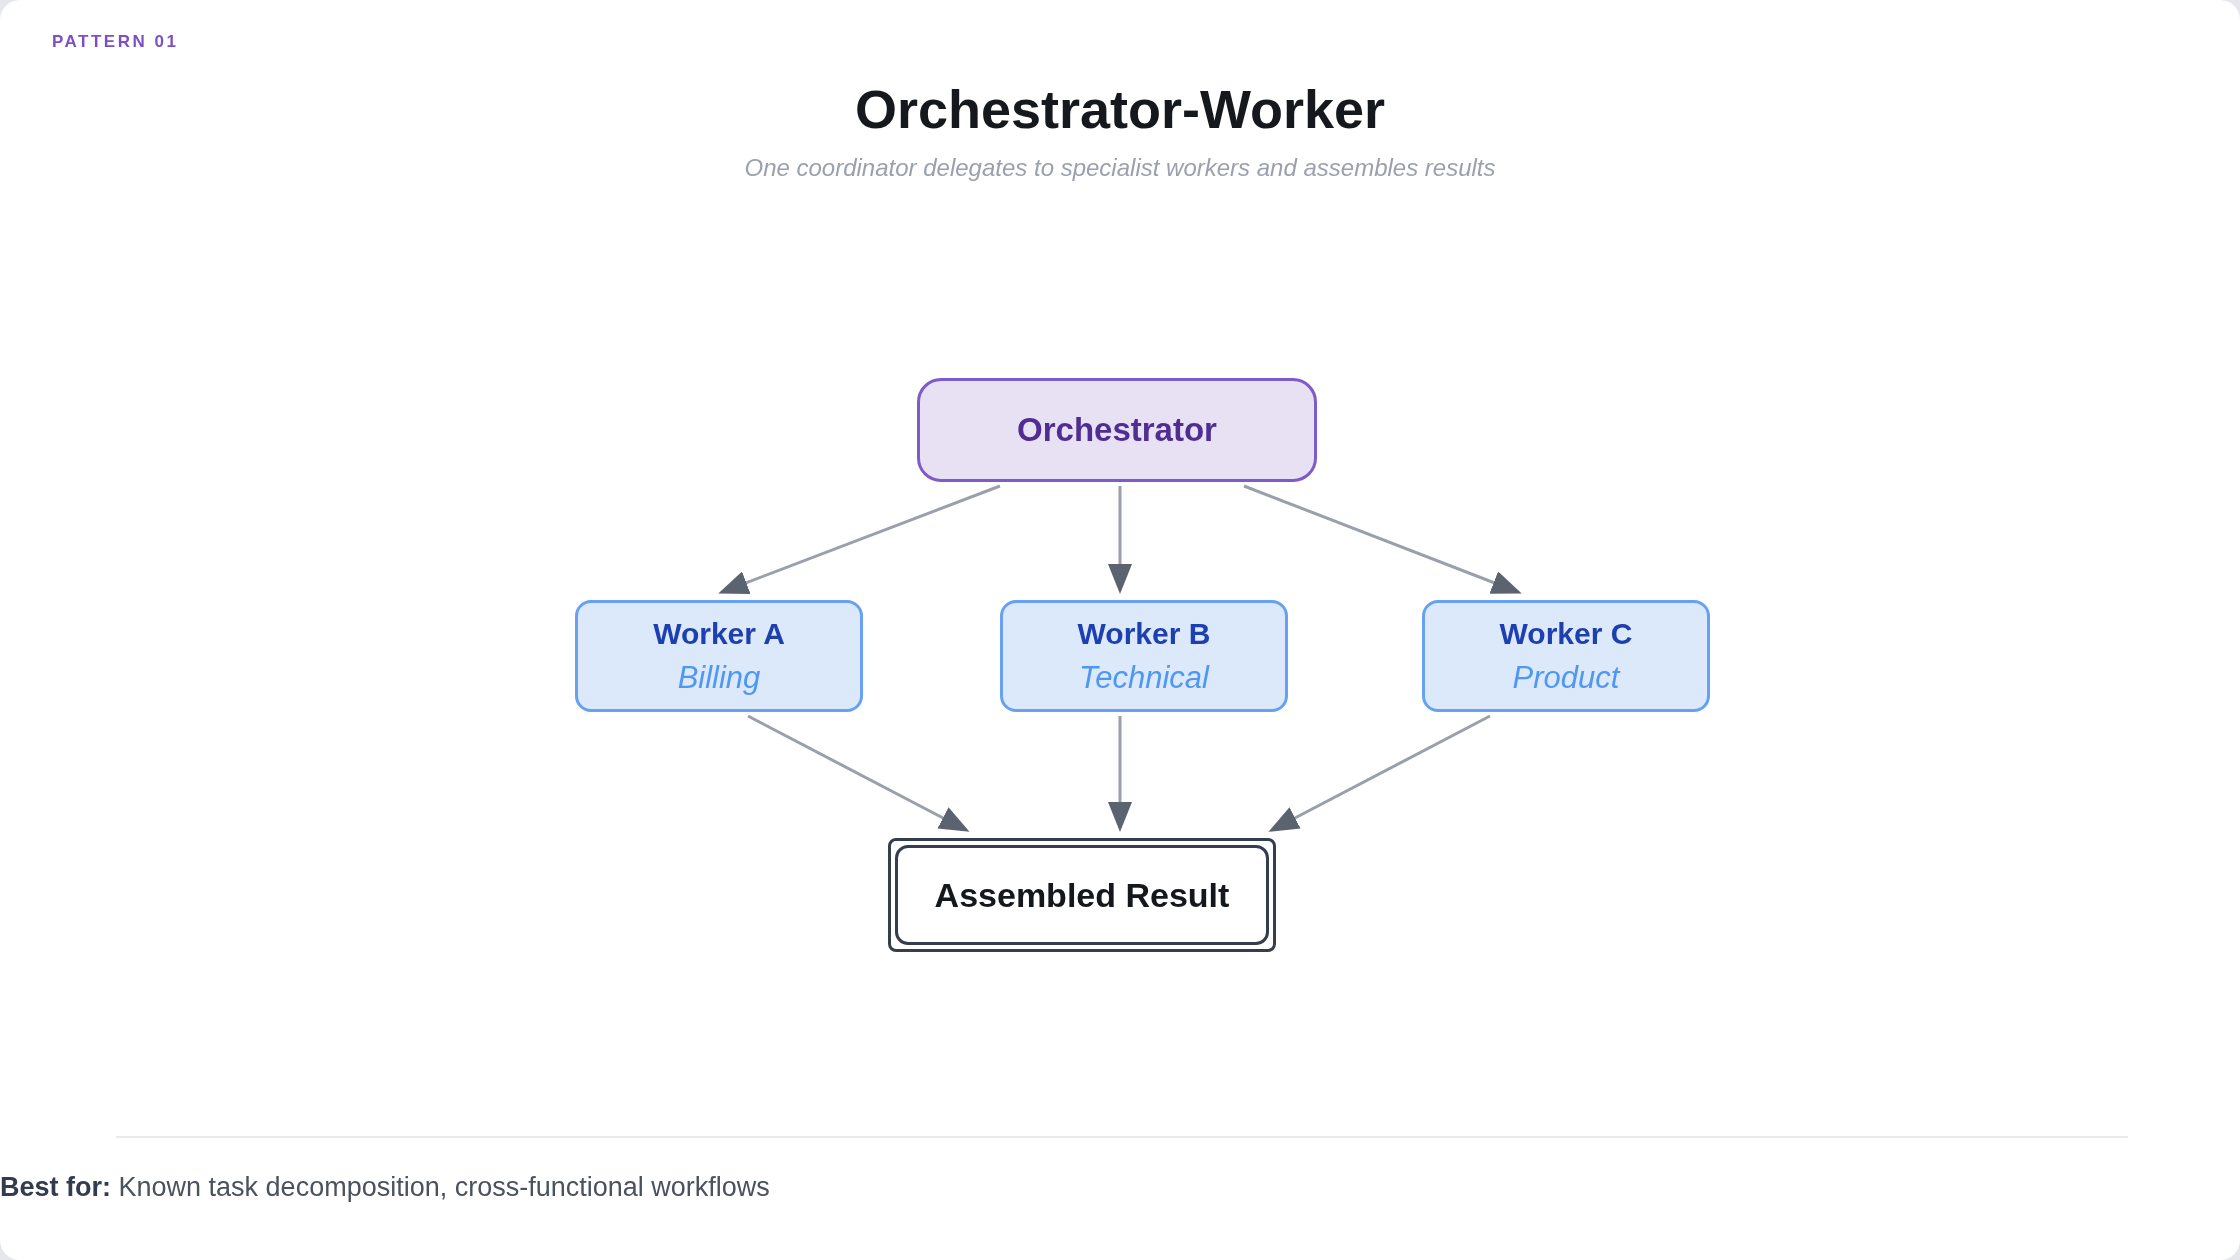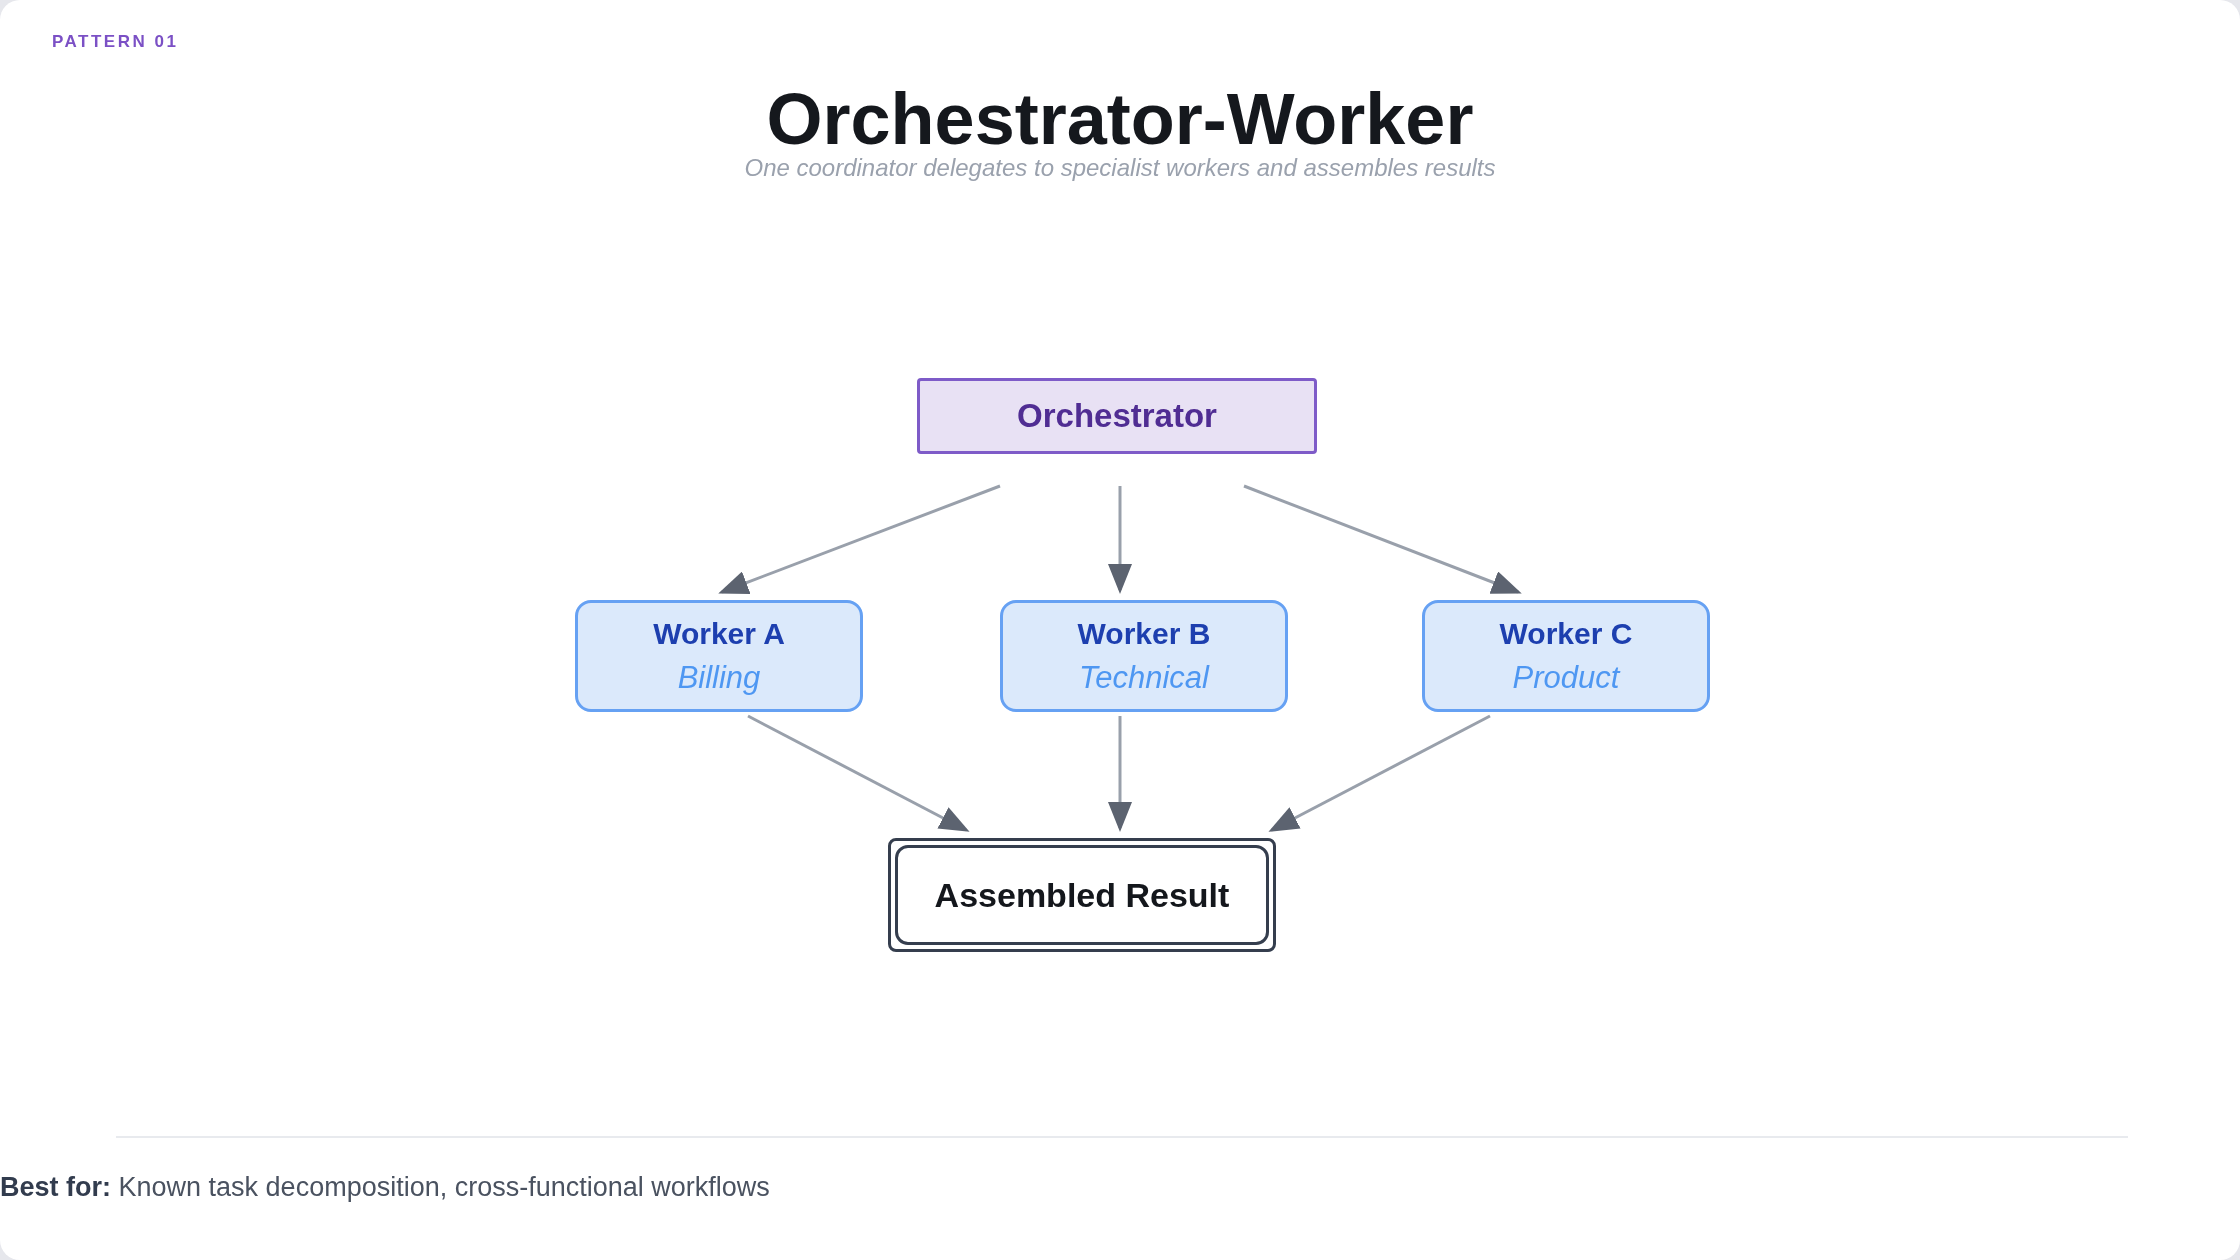--- a/index.html
+++ b/index.html
@@ -27,21 +27,21 @@
     letter-spacing: 2.5px;
     color: #7b50c5;
     text-transform: uppercase;
   }
   .title {
     position: absolute;
     left: 0;
     right: 0;
     top: 78px;
     text-align: center;
-    font-size: 72px;
+    font-size: 54px;
     font-weight: bold;
     color: #15181d;
   }
   .subtitle {
     position: absolute;
     left: 0;
     right: 0;
     top: 154px;
     text-align: center;
     font-size: 24px;
@@ -54,24 +54,24 @@
   .node {
     position: absolute;
     box-sizing: border-box;
     display: flex;
     flex-direction: column;
     align-items: center;
     justify-content: center;
     text-align: center;
   }
   .orchestrator {
-    left: 917px; top: 378px; width: 400px; height: 76px;
+    left: 917px; top: 378px; width: 400px; height: 104px;
     background: #e8e1f4;
     border: 3px solid #7e5bc8;
-    border-radius: 4px;
+    border-radius: 24px;
   }
   .orchestrator .node-label {
     font-size: 33px; font-weight: bold; color: #502d93;
   }
   .worker {
     top: 600px; width: 288px; height: 112px;
     background: #dbe9fb;
     border: 3px solid #66a1f3;
     border-radius: 16px;
     gap: 9px;

